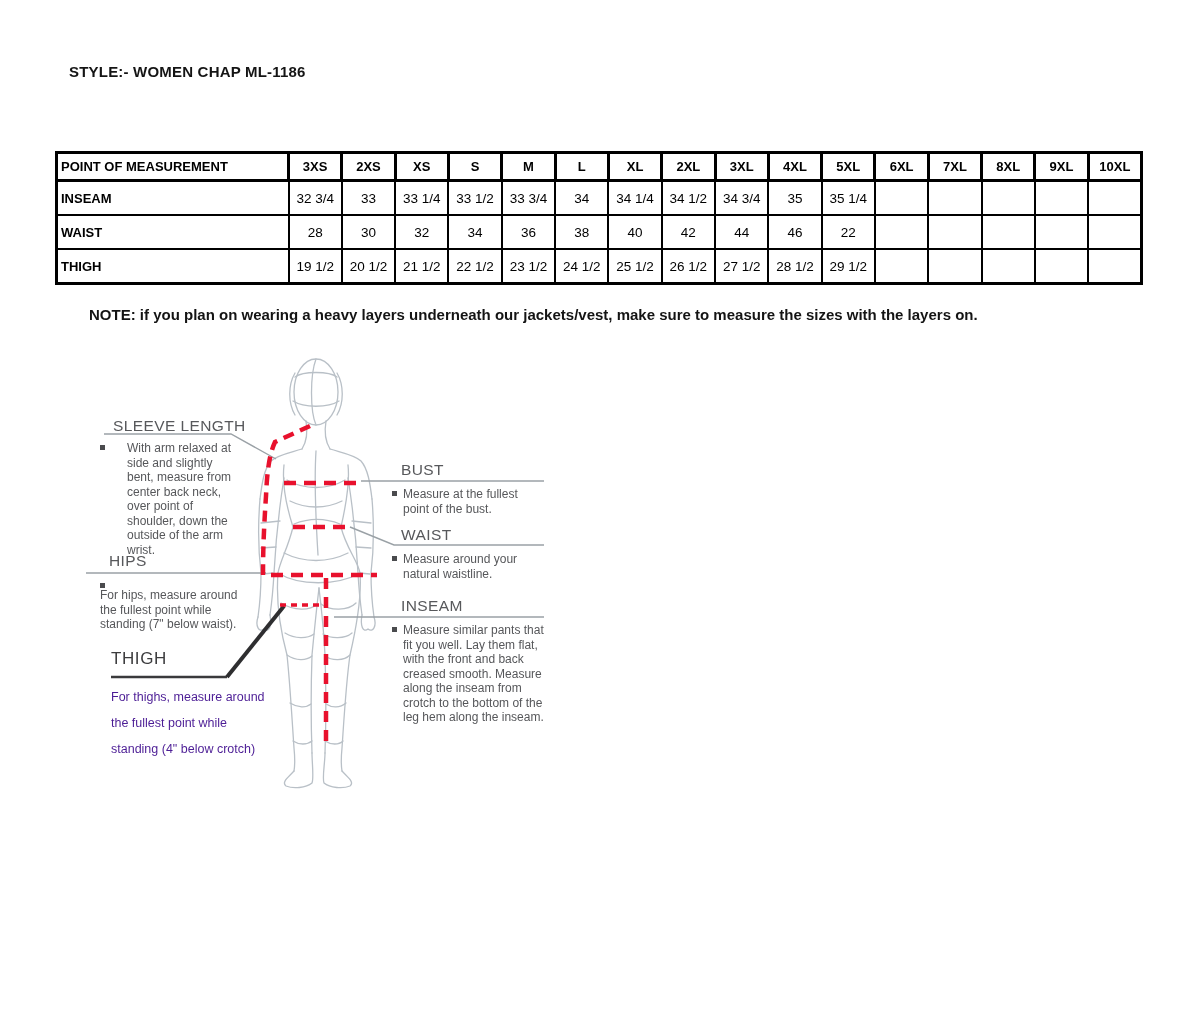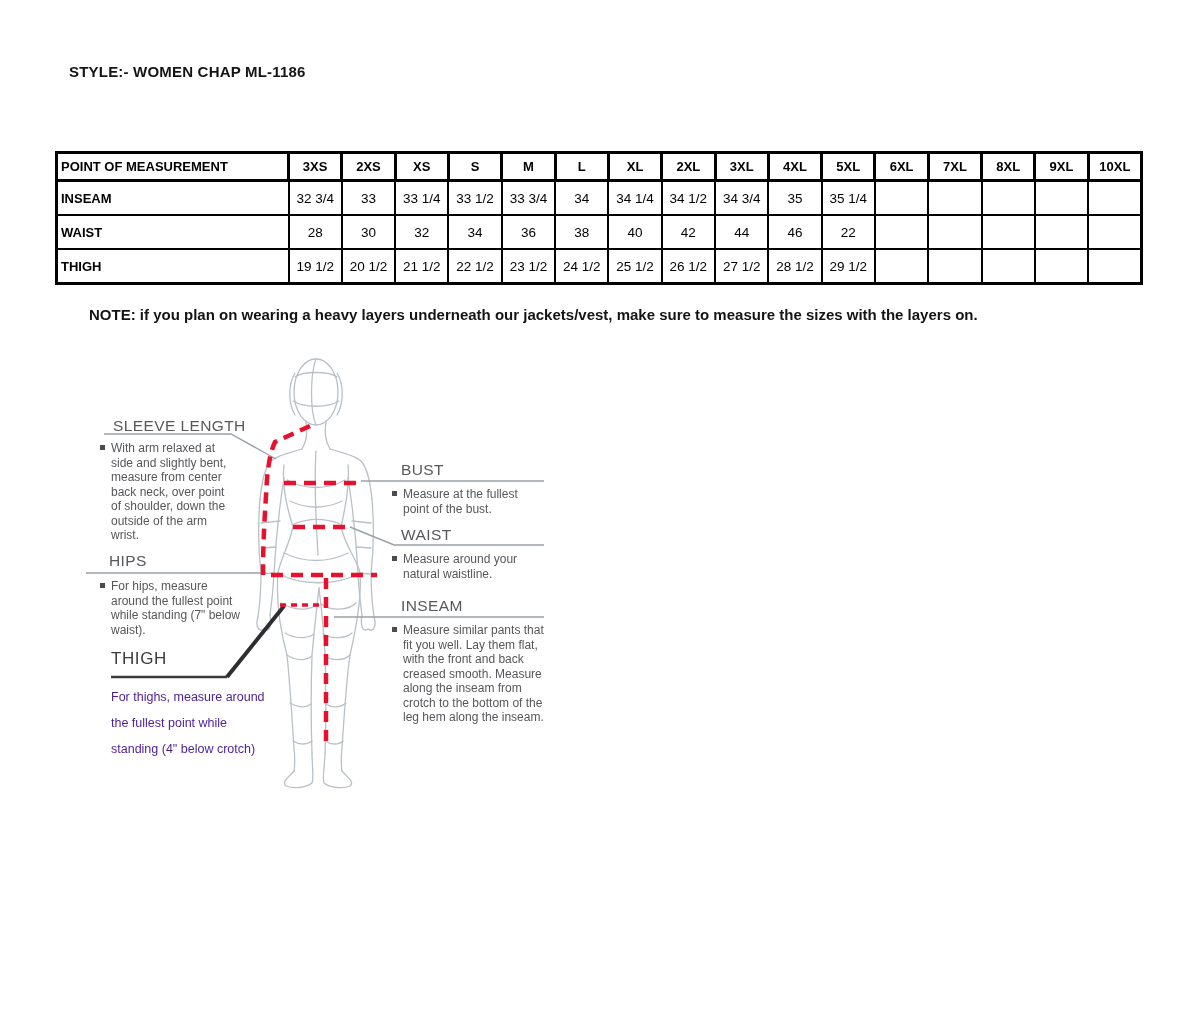--- a/index.html
+++ b/index.html
@@ -55,23 +55,23 @@
     font-size: 12px; line-height: 14.5px; color: #56575a;
   }
   .ddesc .bullet {
     flex: 0 0 auto; width: 5px; height: 5px; background: #4a4b4e;
     margin: 4px 6px 0 0;
   }
   .ddesc p { margin: 0; }
   .ddesc.dark { font-size: 12.5px; line-height: 26px; color: #4c1d95; }
 
   .sleeve-label { left: 29px;  top: 84px; }
-  .sleeve-desc  { left: 16px;  top: 108px; width: 132px; }
+  .sleeve-desc  { left: 16px;  top: 108px; width: 132px; gap: 16px; }
   .hips-label   { left: 25px;  top: 219px; }
-  .hips-desc    { left: 16px;  top: 246px; width: 146px; }
+  .hips-desc    { left: 16px;  top: 246px; width: 146px; flex-direction: column; }
   .thigh-label  { left: 27px;  top: 316px; }
   .thigh-desc   { left: 27px;  top: 351px; width: 158px; }
   .bust-label   { left: 317px; top: 128px; }
   .bust-desc    { left: 308px; top: 154px; width: 140px; }
   .waist-label  { left: 317px; top: 193px; }
   .waist-desc   { left: 308px; top: 219px; width: 140px; }
   .inseam-label { left: 317px; top: 264px; }
   .inseam-desc  { left: 308px; top: 290px; width: 156px; }
 </style>
 </head>

